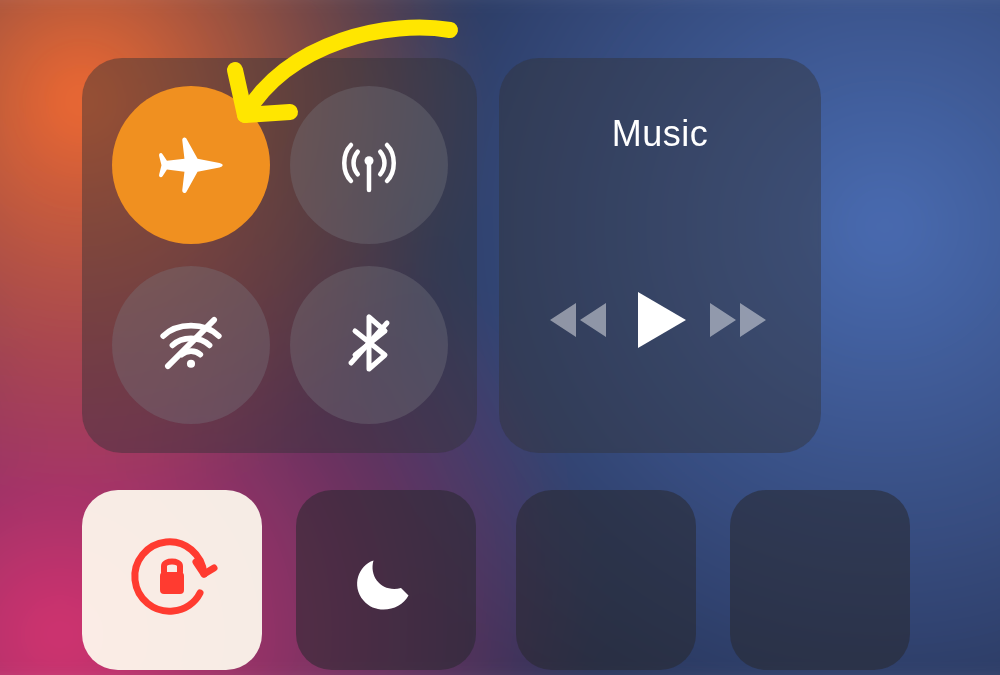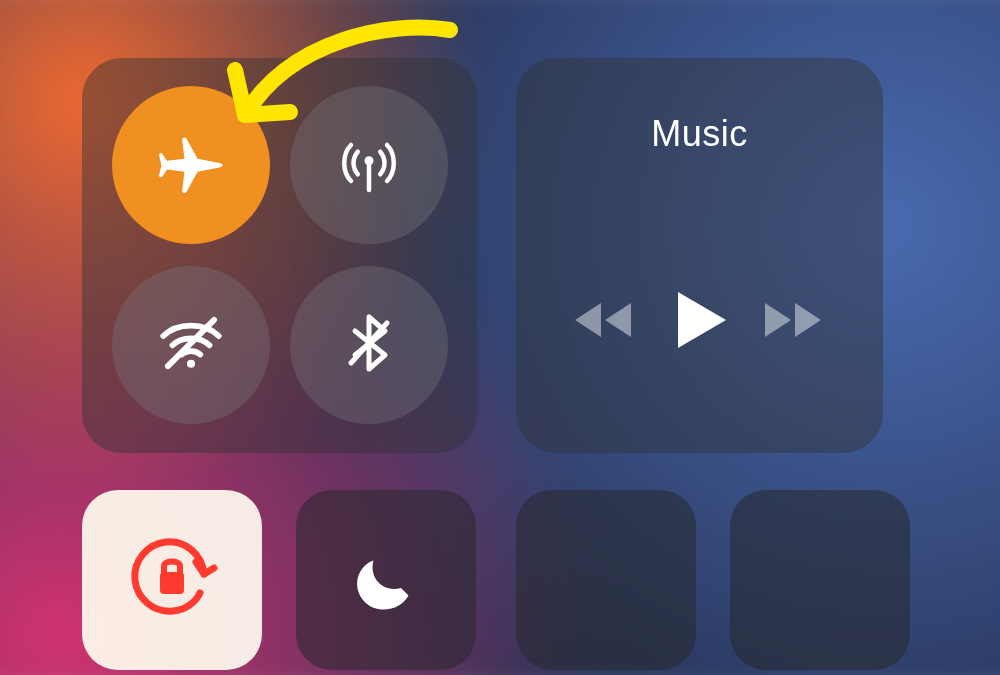--- a/index.html
+++ b/index.html
@@ -69,21 +69,21 @@
     <div class="circle dim" style="left:208px;top:208px;width:158px;height:158px;">
       <span>
         <svg width="64" height="64" viewBox="0 0 64 64" stroke="#fff" stroke-width="5" fill="none" stroke-linecap="round" stroke-linejoin="round">
           <path d="M32 6 L32 58 L48 44 L18 20 M32 6 L48 20 L18 44"></path>
           <line x1="14" y1="52" x2="50" y2="12"></line>
         </svg>
       </span>
     </div>
   </div>
 
-  <div class="panel" style="left:516px;top:58px;width:367px;height:395px;">
+  <div class="panel" style="left:499px;top:58px;width:322px;height:395px;">
     <div class="music-label">Music</div>
     <div class="controls">
       <span class="ctrl">
         <svg width="70" height="50" viewBox="0 0 70 50">
           <path fill="rgba(255,255,255,0.45)" d="M34 25 L60 8 L60 42 Z M4 25 L30 8 L30 42 Z"></path>
         </svg>
       </span>
       <span class="ctrl">
         <svg width="60" height="64" viewBox="0 0 60 64">
           <path fill="#fff" d="M8 4 L56 32 L8 60 Z"></path>

